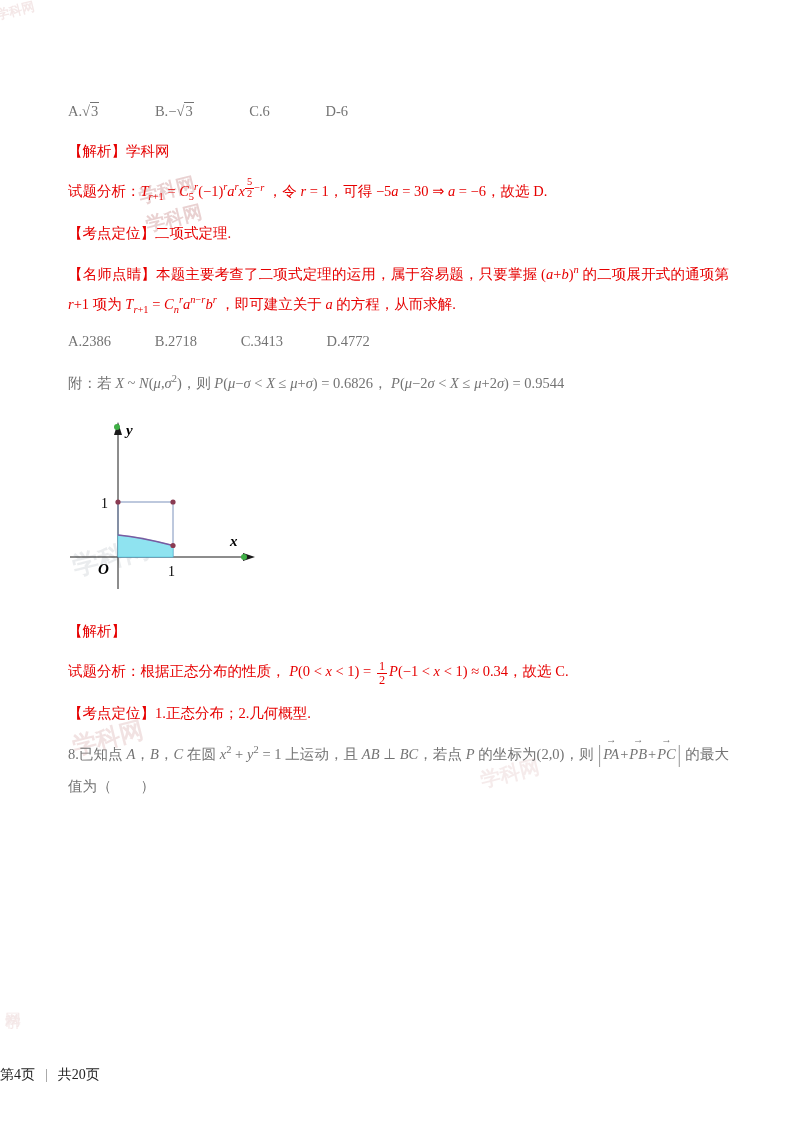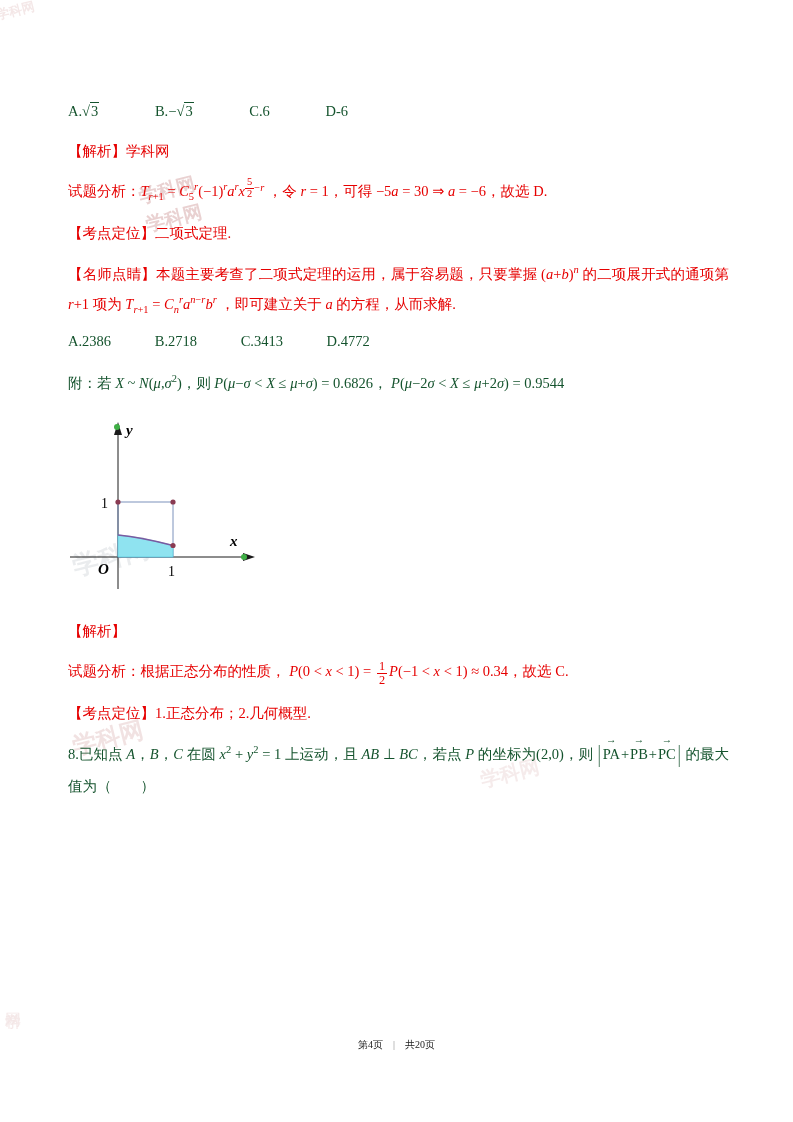--- a/index.html
+++ b/index.html
@@ -10,21 +10,21 @@
     font-family:"Liberation Serif", serif;
     color:#1a1a1a;
     overflow:hidden;
   }
   .content{
     position:absolute;left:68px;right:64px;top:100px;
     font-size:14.5px;line-height:1.6;
   }
   p{margin:0;}
   .red{color:#e60000;}
-  .blk{color:#14532d;}
+  .blk{color:#737373;}
 
   .q6c{margin-bottom:17px;}
   .q6c .choice{display:inline-block;margin-right:52px;}
   .q6c .choice:last-child{margin-right:0;}
 
   .ans{margin-bottom:15px;}
   .jiexi{margin-bottom:13px;}
   .mathline{margin-bottom:15px;line-height:2.1;}
   .kaodian{margin-bottom:14px;}
   .wide{text-align:justify;line-height:2.1;margin-bottom:10px;}
@@ -42,27 +42,27 @@
 
   
   sup{font-size:0.72em;vertical-align:super;line-height:0;}
   sub{font-size:0.72em;vertical-align:sub;line-height:0;}
   .sq{white-space:nowrap;}
   .sq .rad{border-top:1px solid currentColor;padding:0 1px;}
   .frac{display:inline-block;text-align:center;vertical-align:middle;line-height:1.05;}
   .frac .n{display:block;border-bottom:1px solid currentColor;padding:0 2px;}
   .frac .d{display:block;}
   .frac.fm{font-size:0.85em;margin:0 2px;}
-  .vec{position:relative;display:inline-block;padding:0 1px;}
+  .vec{position:relative;display:inline-block;font-style:italic;padding:0 1px;}
   .vec::after{content:"→";position:absolute;left:50%;transform:translateX(-50%);top:-0.95em;font-size:0.72em;font-style:normal;}
   .abs{display:inline-block;transform:scaleY(1.7);margin:0 1px;}
 
   footer{
-    position:absolute;left:0;right:0;top:1038px;
-    text-align:center;font-size:10px;color:#222;
+    position:absolute;left:0;right:0;top:1066px;
+    font-size:14px;color:#222;
     font-family:"Liberation Serif", serif;
   }
   footer .sep{color:#8a8a8a;margin:0 10px;}
 
   
   .wm{position:absolute;pointer-events:none;color:#c98d8d;transform:rotate(-14deg);
       font-family:"Liberation Sans", sans-serif;text-align:center;}
   .wm .big{display:block;font-weight:bold;}
   .wm-tl{left:-4px;top:2px;font-size:13px;opacity:.20;}
   .wm-1{left:142px;top:176px;font-size:19px;opacity:.40;line-height:1.5;}

